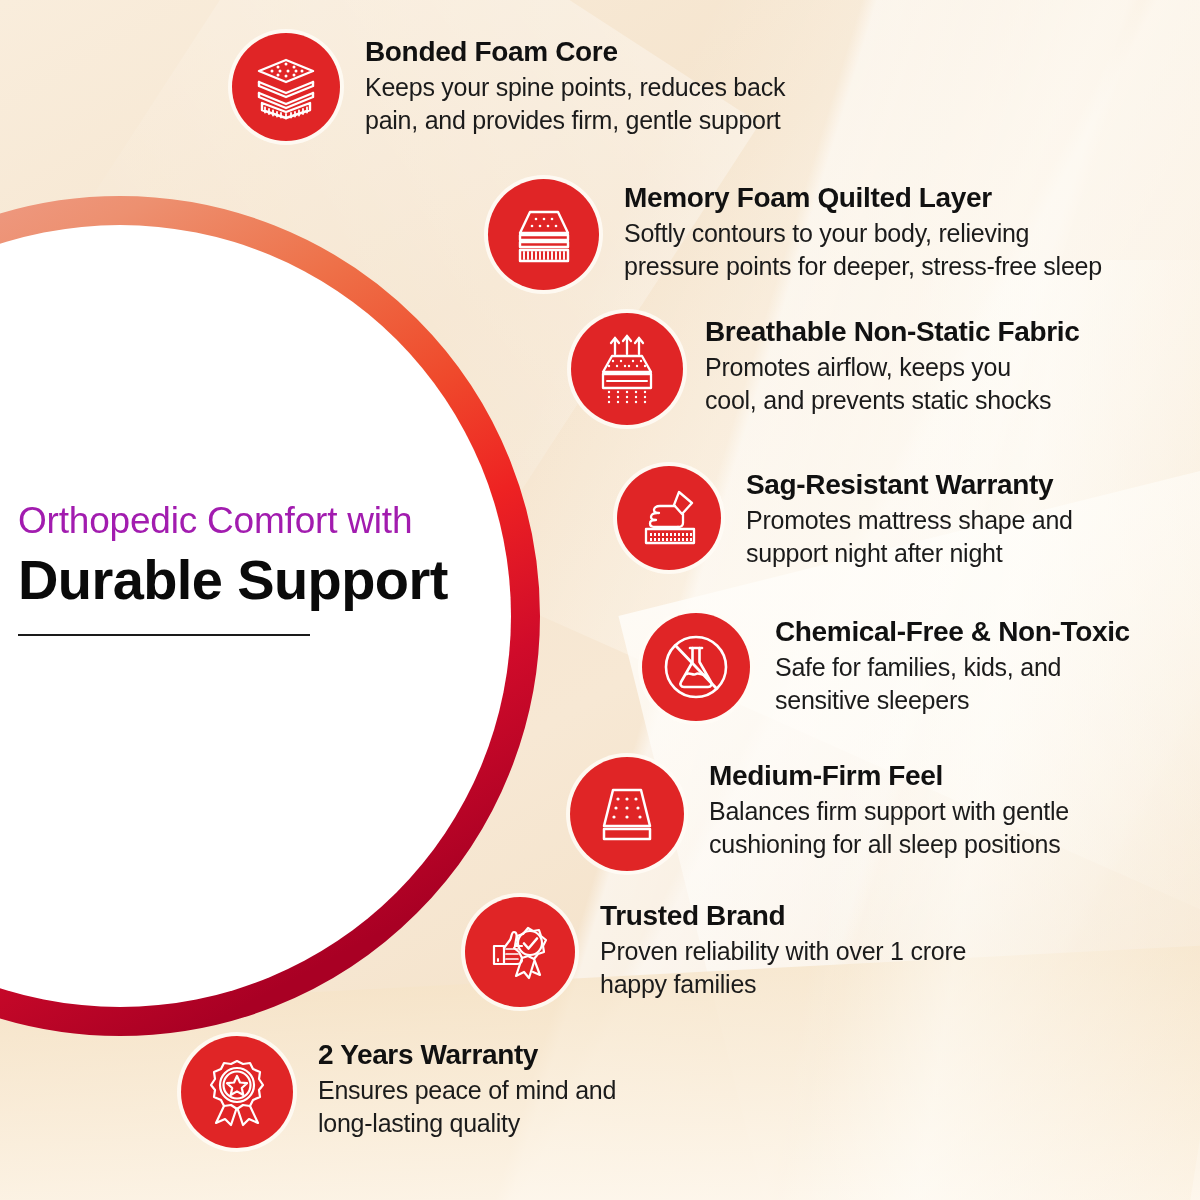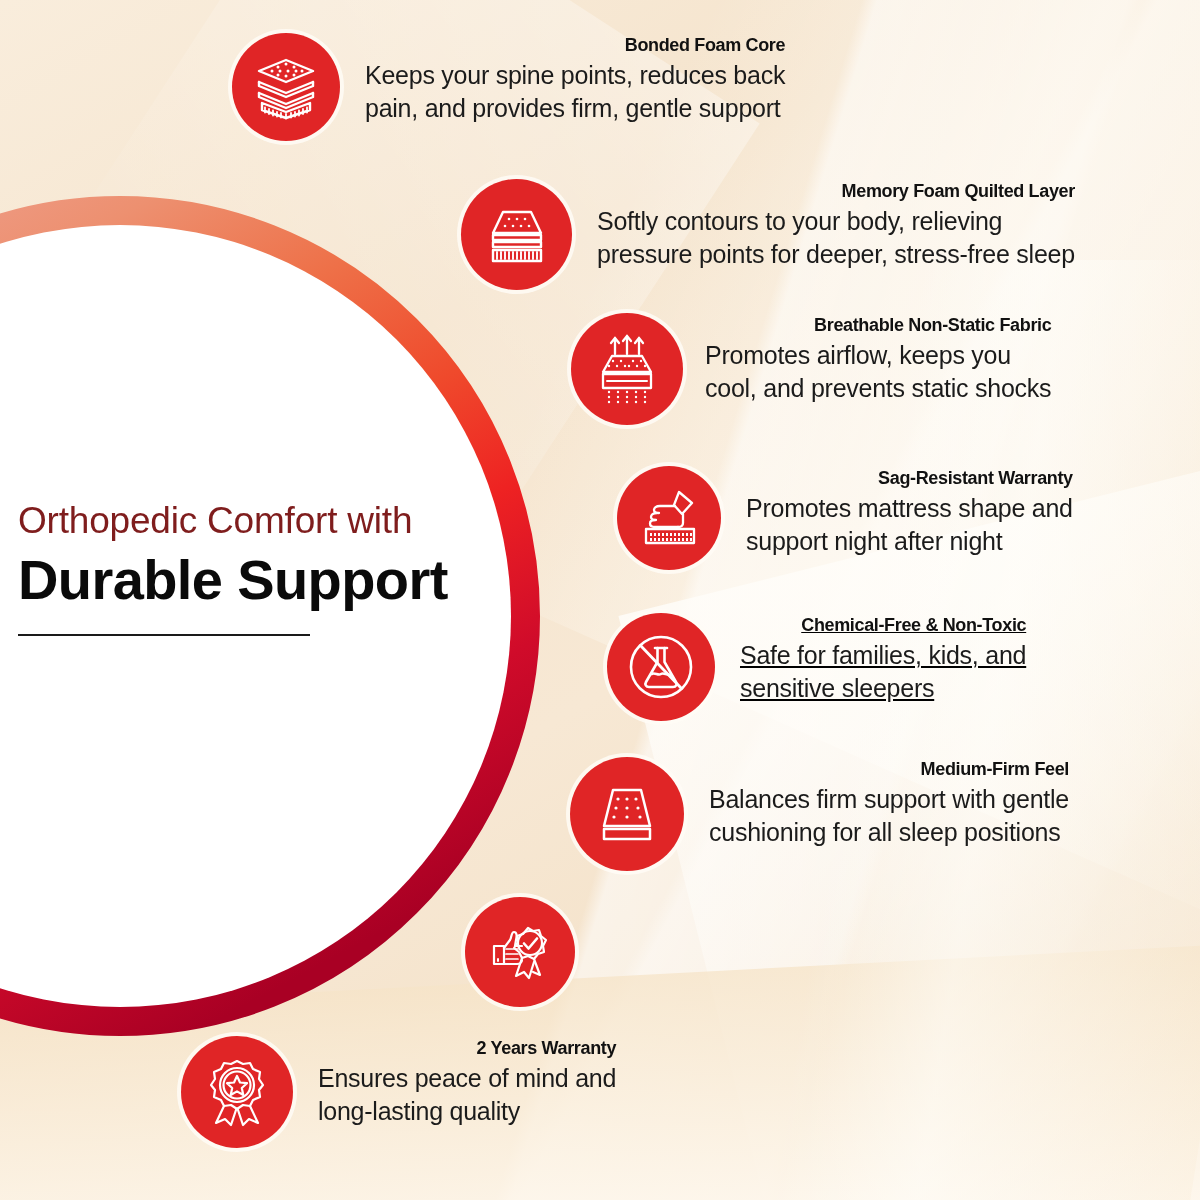--- a/index.html
+++ b/index.html
@@ -31,40 +31,40 @@
   .f7{left:840px;top:260px;width:420px;height:1000px;transform:skewX(-9deg);
       background:linear-gradient(90deg, rgba(255,255,255,0) 0%, rgba(255,254,250,.55) 35%, rgba(248,233,209,.25) 100%);}
 
   
   .ring-wrap{position:absolute;left:-300px;top:196px;width:840px;height:840px;}
   .ring-wrap svg{display:block;overflow:visible;}
 
   
   .headline{position:absolute;left:18px;top:500px;width:520px;}
   .headline .l1{
-    font-size:37px;font-weight:400;color:#7f1d1d;letter-spacing:-.2px;line-height:1.16;
+    font-size:37px;font-weight:400;color:#a21caf;letter-spacing:-.2px;line-height:1.16;
     white-space:nowrap;
   }
   .headline .l2{
     font-size:56px;font-weight:700;color:#0A0A0A;letter-spacing:-.6px;line-height:1.18;
     margin-top:4px;white-space:nowrap;
   }
   .headline .rule{width:292px;height:2px;background:#1A1A1A;margin-top:21px;}
 
   
   .feature{position:absolute;display:flex;align-items:flex-start;}
   .icon-badge{
     flex:0 0 auto;border-radius:50%;
     background:#E02526;
     display:flex;align-items:center;justify-content:center;
     box-shadow:0 0 0 4px rgba(255,252,246,.85);
   }
   .icon-badge svg{display:block;}
   .ftext{padding-top:2px;}
-  .ftitle{font-size:18px;font-weight:700;color:#111;letter-spacing:-.35px;line-height:1.18;white-space:nowrap;text-align:right;}
+  .ftitle{font-size:28px;font-weight:700;color:#111;letter-spacing:-.35px;line-height:1.18;white-space:nowrap;}
   .fdesc{font-size:25px;font-weight:400;color:#1B1B1B;letter-spacing:-.25px;line-height:1.30;margin-top:3px;}
   .fdesc span{display:block;white-space:nowrap;}
 </style>
 </head>
 <body>
 
 <div id="stage">
 
   <div class="bg-base"></div>
   <div class="facet f1"></div>
@@ -126,21 +126,21 @@
     </div>
     <div class="ftext" style="margin-left:25px;">
       <div class="ftitle">Bonded Foam Core</div>
       <div class="fdesc">
         <span>Keeps your spine points, reduces back</span>
         <span>pain, and provides firm, gentle support</span>
       </div>
     </div>
   </div>
 
-  <div class="feature" style="left:461px;top:179px;">
+  <div class="feature" style="left:488px;top:179px;">
     <div class="icon-badge" style="width:111px;height:111px;">
       <svg width="72" height="72" viewBox="0 0 72 72" fill="none" stroke="#fff" stroke-width="2.4" stroke-linejoin="round" stroke-linecap="round">
         <path d="M22 13 L50 13 L60 34 L12 34 Z"></path>
         <g fill="#fff" stroke="none">
           <circle cx="28" cy="20" r="1.3"></circle>
             <circle cx="36" cy="20" r="1.3"></circle>
             <circle cx="44" cy="20" r="1.3"></circle>
           <circle cx="24" cy="27" r="1.3"></circle>
             <circle cx="32" cy="27" r="1.3"></circle>
             <circle cx="40" cy="27" r="1.3"></circle>
@@ -247,21 +247,21 @@
     </div>
     <div class="ftext" style="margin-left:25px;">
       <div class="ftitle">Sag-Resistant Warranty</div>
       <div class="fdesc">
         <span>Promotes mattress shape and</span>
         <span>support night after night</span>
       </div>
     </div>
   </div>
 
-  <div class="feature" style="left:607px;top:613px;text-decoration:underline;">
+  <div class="feature" style="left:642px;top:613px;">
     <div class="icon-badge" style="width:108px;height:108px;">
       <svg width="76" height="76" viewBox="0 0 76 76" fill="none" stroke="#fff" stroke-width="2.6" stroke-linejoin="round" stroke-linecap="round">
         <circle cx="38" cy="38" r="30"></circle>
         <path d="M17.5 16.5 L58.5 59.5" stroke-width="2.8"></path>
         <path d="M32 19 L44 19"></path>
         <path d="M34.5 19 L34.5 33 L23 53 C21.5 55.5 23 58 26 58 L50 58 C53 58 54.5 55.5 53 53 L41.5 33 L41.5 19"></path>
         <path d="M28.5 45 C32 43 35 47 38 45 C41 43 44 47 47.5 45.5"></path>
       </svg>
     </div>
     <div class="ftext" style="margin-left:25px;">
@@ -308,20 +308,27 @@
         <path d="M20 32 L26 24 C28 21 27 16 30 16 C33 16 33 20 32 24 L31 30 L38 30"></path>
         <path d="M20 48 L33 48 C36 48 38 46 38 44"></path>
         <path d="M22 33 L34 33 M22 38 L34 38 M22 43 L34 43" stroke-width="1.7"></path>
         <path d="M44 12 L49 15 L55 14 L57 20 L62 24 L59 30 L60 36 L54 38 L50 43 L44 40 L38 42 L35 36 L30 32 L34 26 L33 20 L39 18 Z"></path>
         <circle cx="46" cy="27" r="12"></circle>
         <path d="M40 27.5 L44.5 32.5 L53 22.5" stroke-width="2.6"></path>
         <path d="M38 42 L32 60 L40 56 L45 62 L50 46"></path>
         <path d="M50 43 L56 59 L49 56"></path>
       </svg>
     </div>
+    <div class="ftext" style="margin-left:25px;">
+      <div class="ftitle">Trusted Brand</div>
+      <div class="fdesc">
+        <span>Proven reliability with over 1 crore</span>
+        <span>happy families</span>
+      </div>
+    </div>
   </div>
 
   <div class="feature" style="left:181px;top:1036px;">
     <div class="icon-badge" style="width:112px;height:112px;">
       <svg width="72" height="72" viewBox="0 0 72 72" fill="none" stroke="#fff" stroke-width="2.2" stroke-linejoin="round" stroke-linecap="round">
         <path d="M36 5 L42 8 L49 7 L52 13 L59 16 L58 23 L62 29 L58 34 L59 41 L52 44 L49 50 L42 49 L36 53 L30 49 L23 50 L20 44 L13 41 L14 34 L10 29 L14 23 L13 16 L20 13 L23 7 L30 8 Z"></path>
         <circle cx="36" cy="29" r="17"></circle>
         <circle cx="36" cy="29" r="13.5"></circle>
         <path d="M36 20 L39 26.5 L46 27.2 L40.8 32 L42.3 39 L36 35.4 L29.7 39 L31.2 32 L26 27.2 L33 26.5 Z"></path>
         <path d="M23 50 L15 67 L24 63 L30 69 L35 54"></path>

